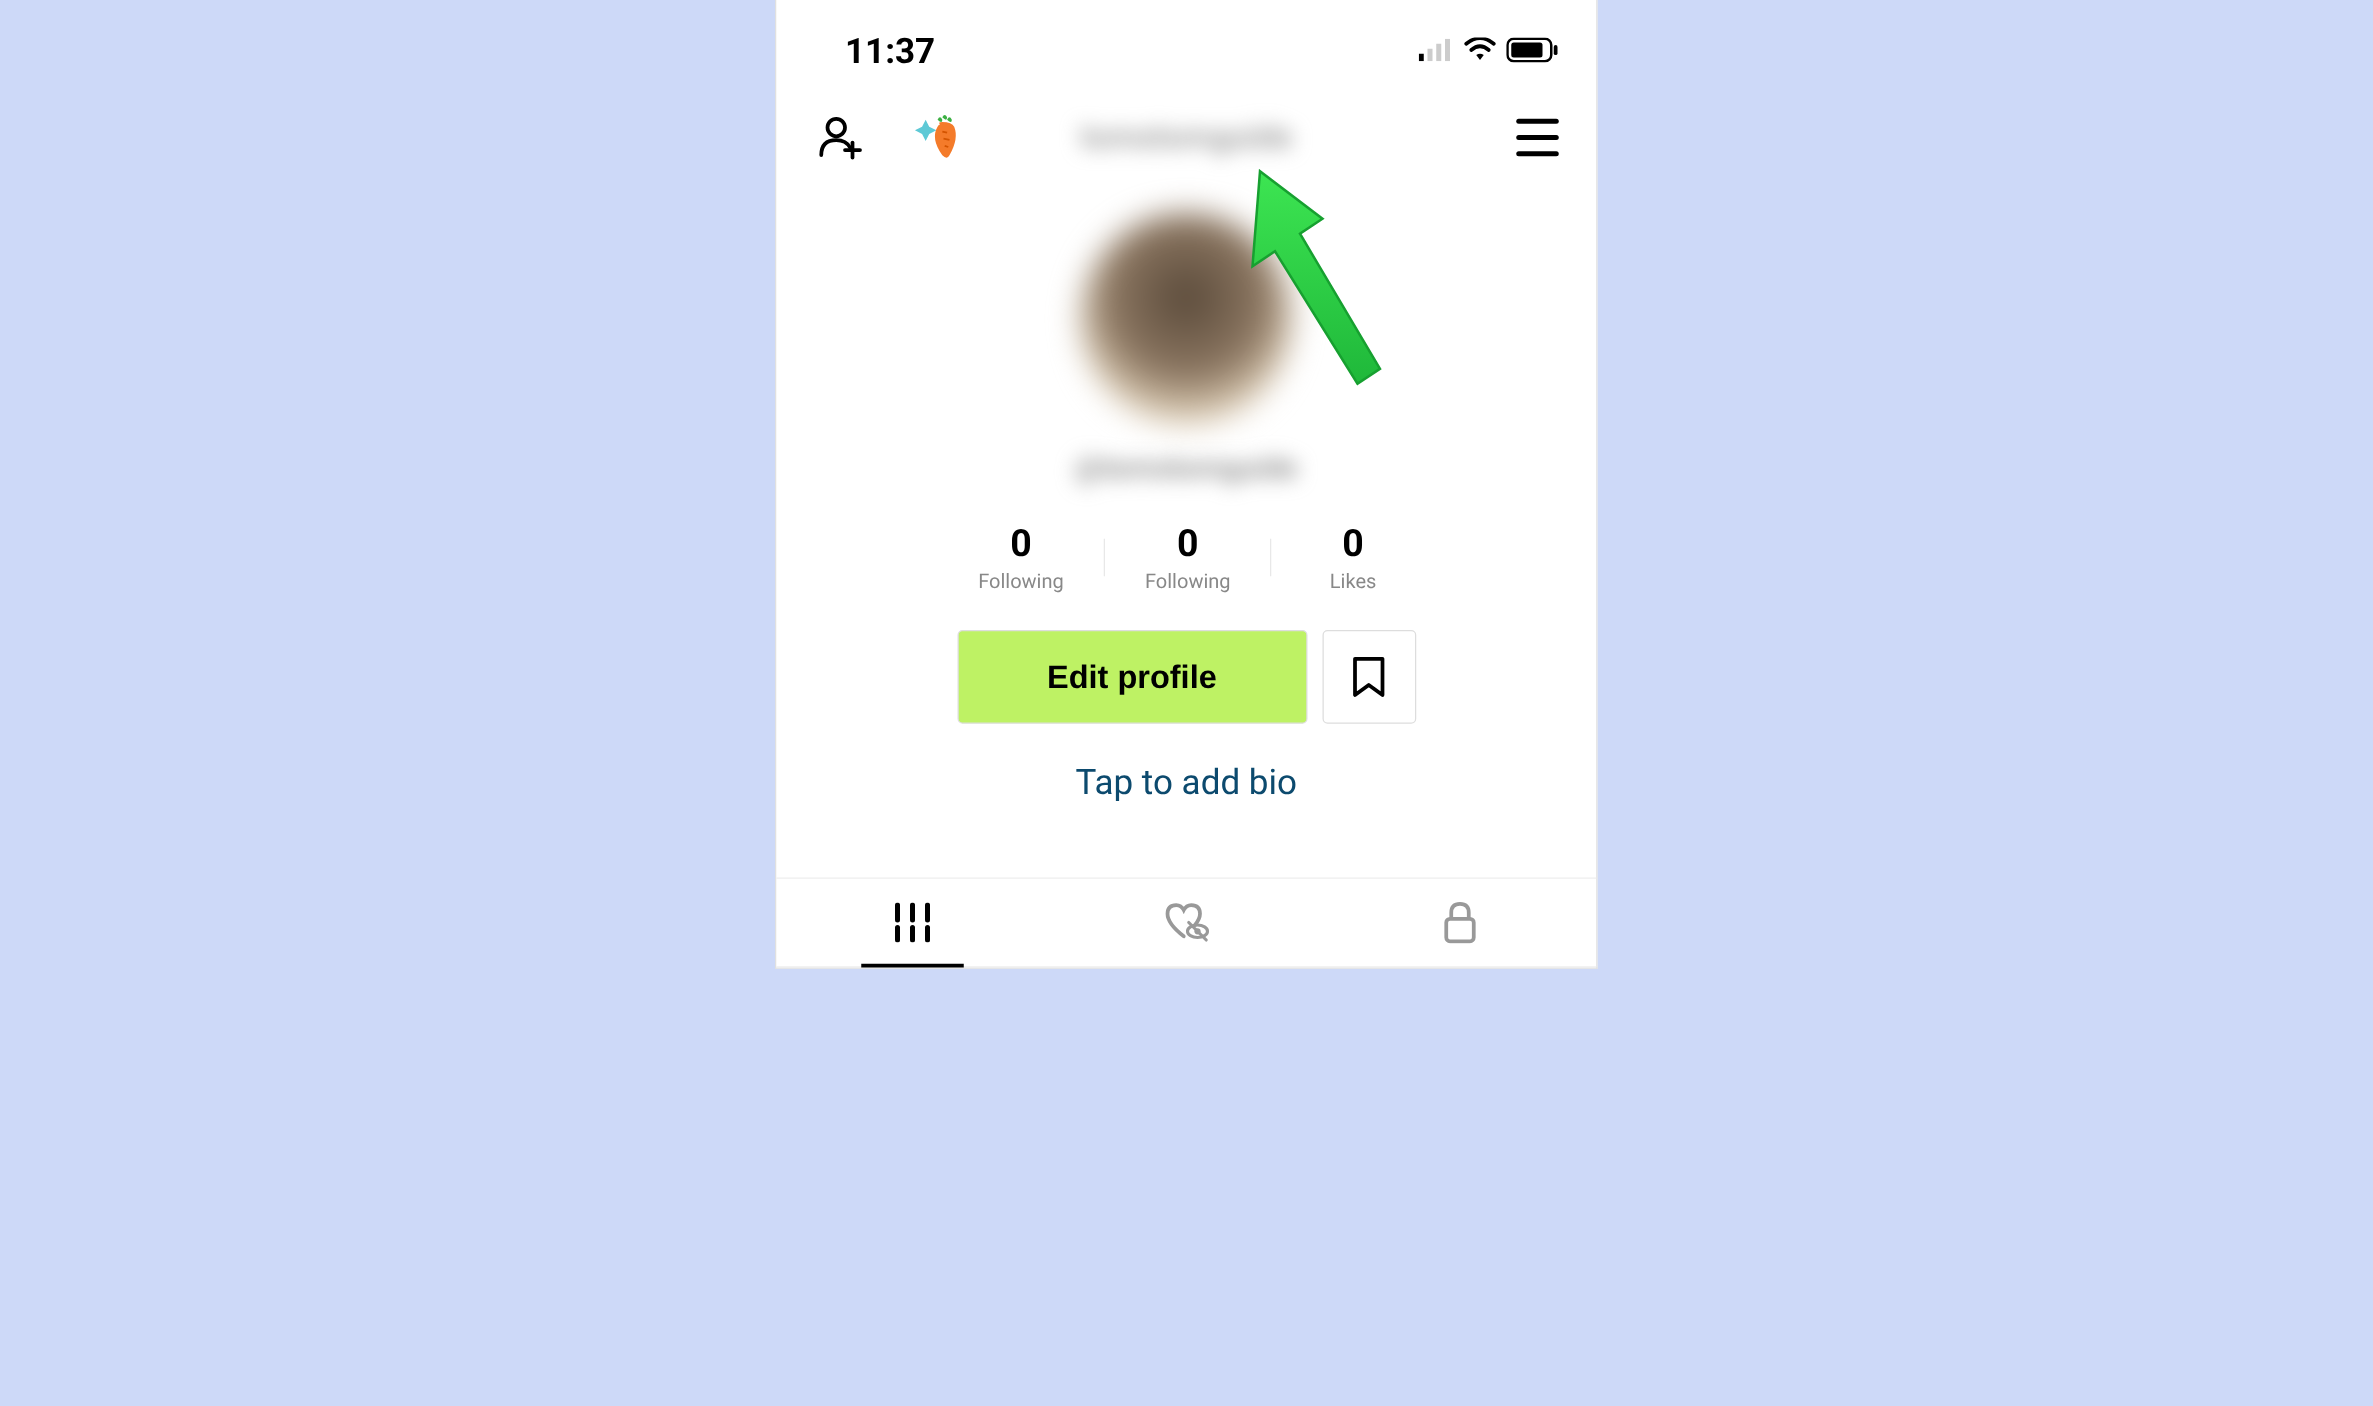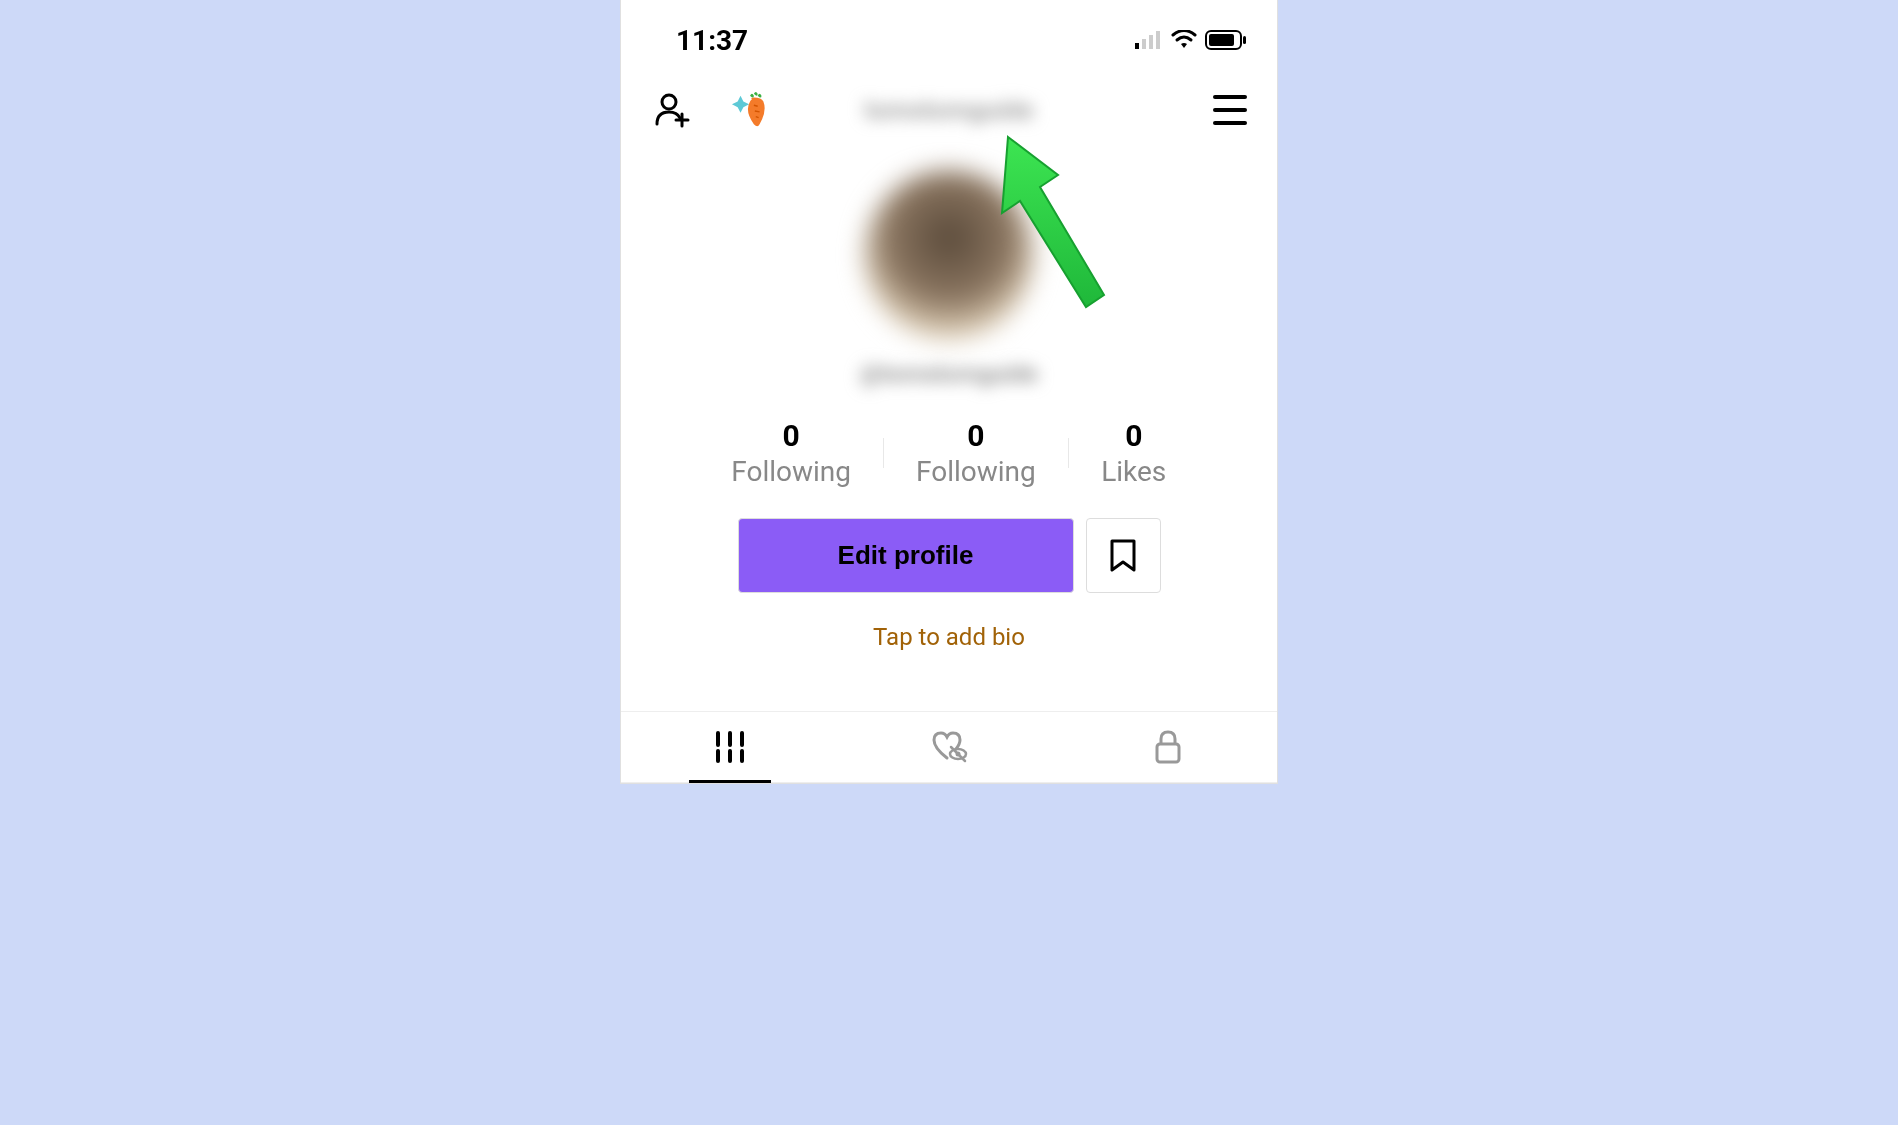--- a/index.html
+++ b/index.html
@@ -122,59 +122,59 @@
       align-items: center;
       padding: 0 32px;
       min-width: 130px;
     }
     .stat-value {
       font-size: 30px;
       font-weight: 700;
       color: #000;
     }
     .stat-label {
-      font-size: 28px;
+      font-size: 16px;
       color: #888;
       margin-top: 2px;
     }
     .stat-divider {
       width: 1px;
       height: 30px;
       background: #e8e8e8;
     }
     .action-row {
       display: flex;
       gap: 12px;
       margin-bottom: 30px;
     }
     .edit-profile-btn {
       border: 1px solid #ddd;
-      background: #8b5cf6;
+      background: #bef264;
       padding: 20px 60px;
       font-size: 26px;
       font-weight: 600;
       color: #000;
       cursor: pointer;
       border-radius: 4px;
-      width: 336px;
+      width: 280px;
     }
     .bookmark-btn {
       border: 1px solid #ddd;
       background: #fff;
       width: 75px;
       height: 75px;
       display: flex;
       align-items: center;
       justify-content: center;
       cursor: pointer;
       border-radius: 4px;
     }
     .bio-text {
-      font-size: 24px;
-      color: #a16207;
+      font-size: 28px;
+      color: #0c4a6e;
       margin-bottom: 40px;
       cursor: pointer;
     }
     .tabs-row {
       display: flex;
       border-top: 1px solid #eee;
       height: 72px;
       border-bottom: 1px solid #eee;
     }
     .tab {

